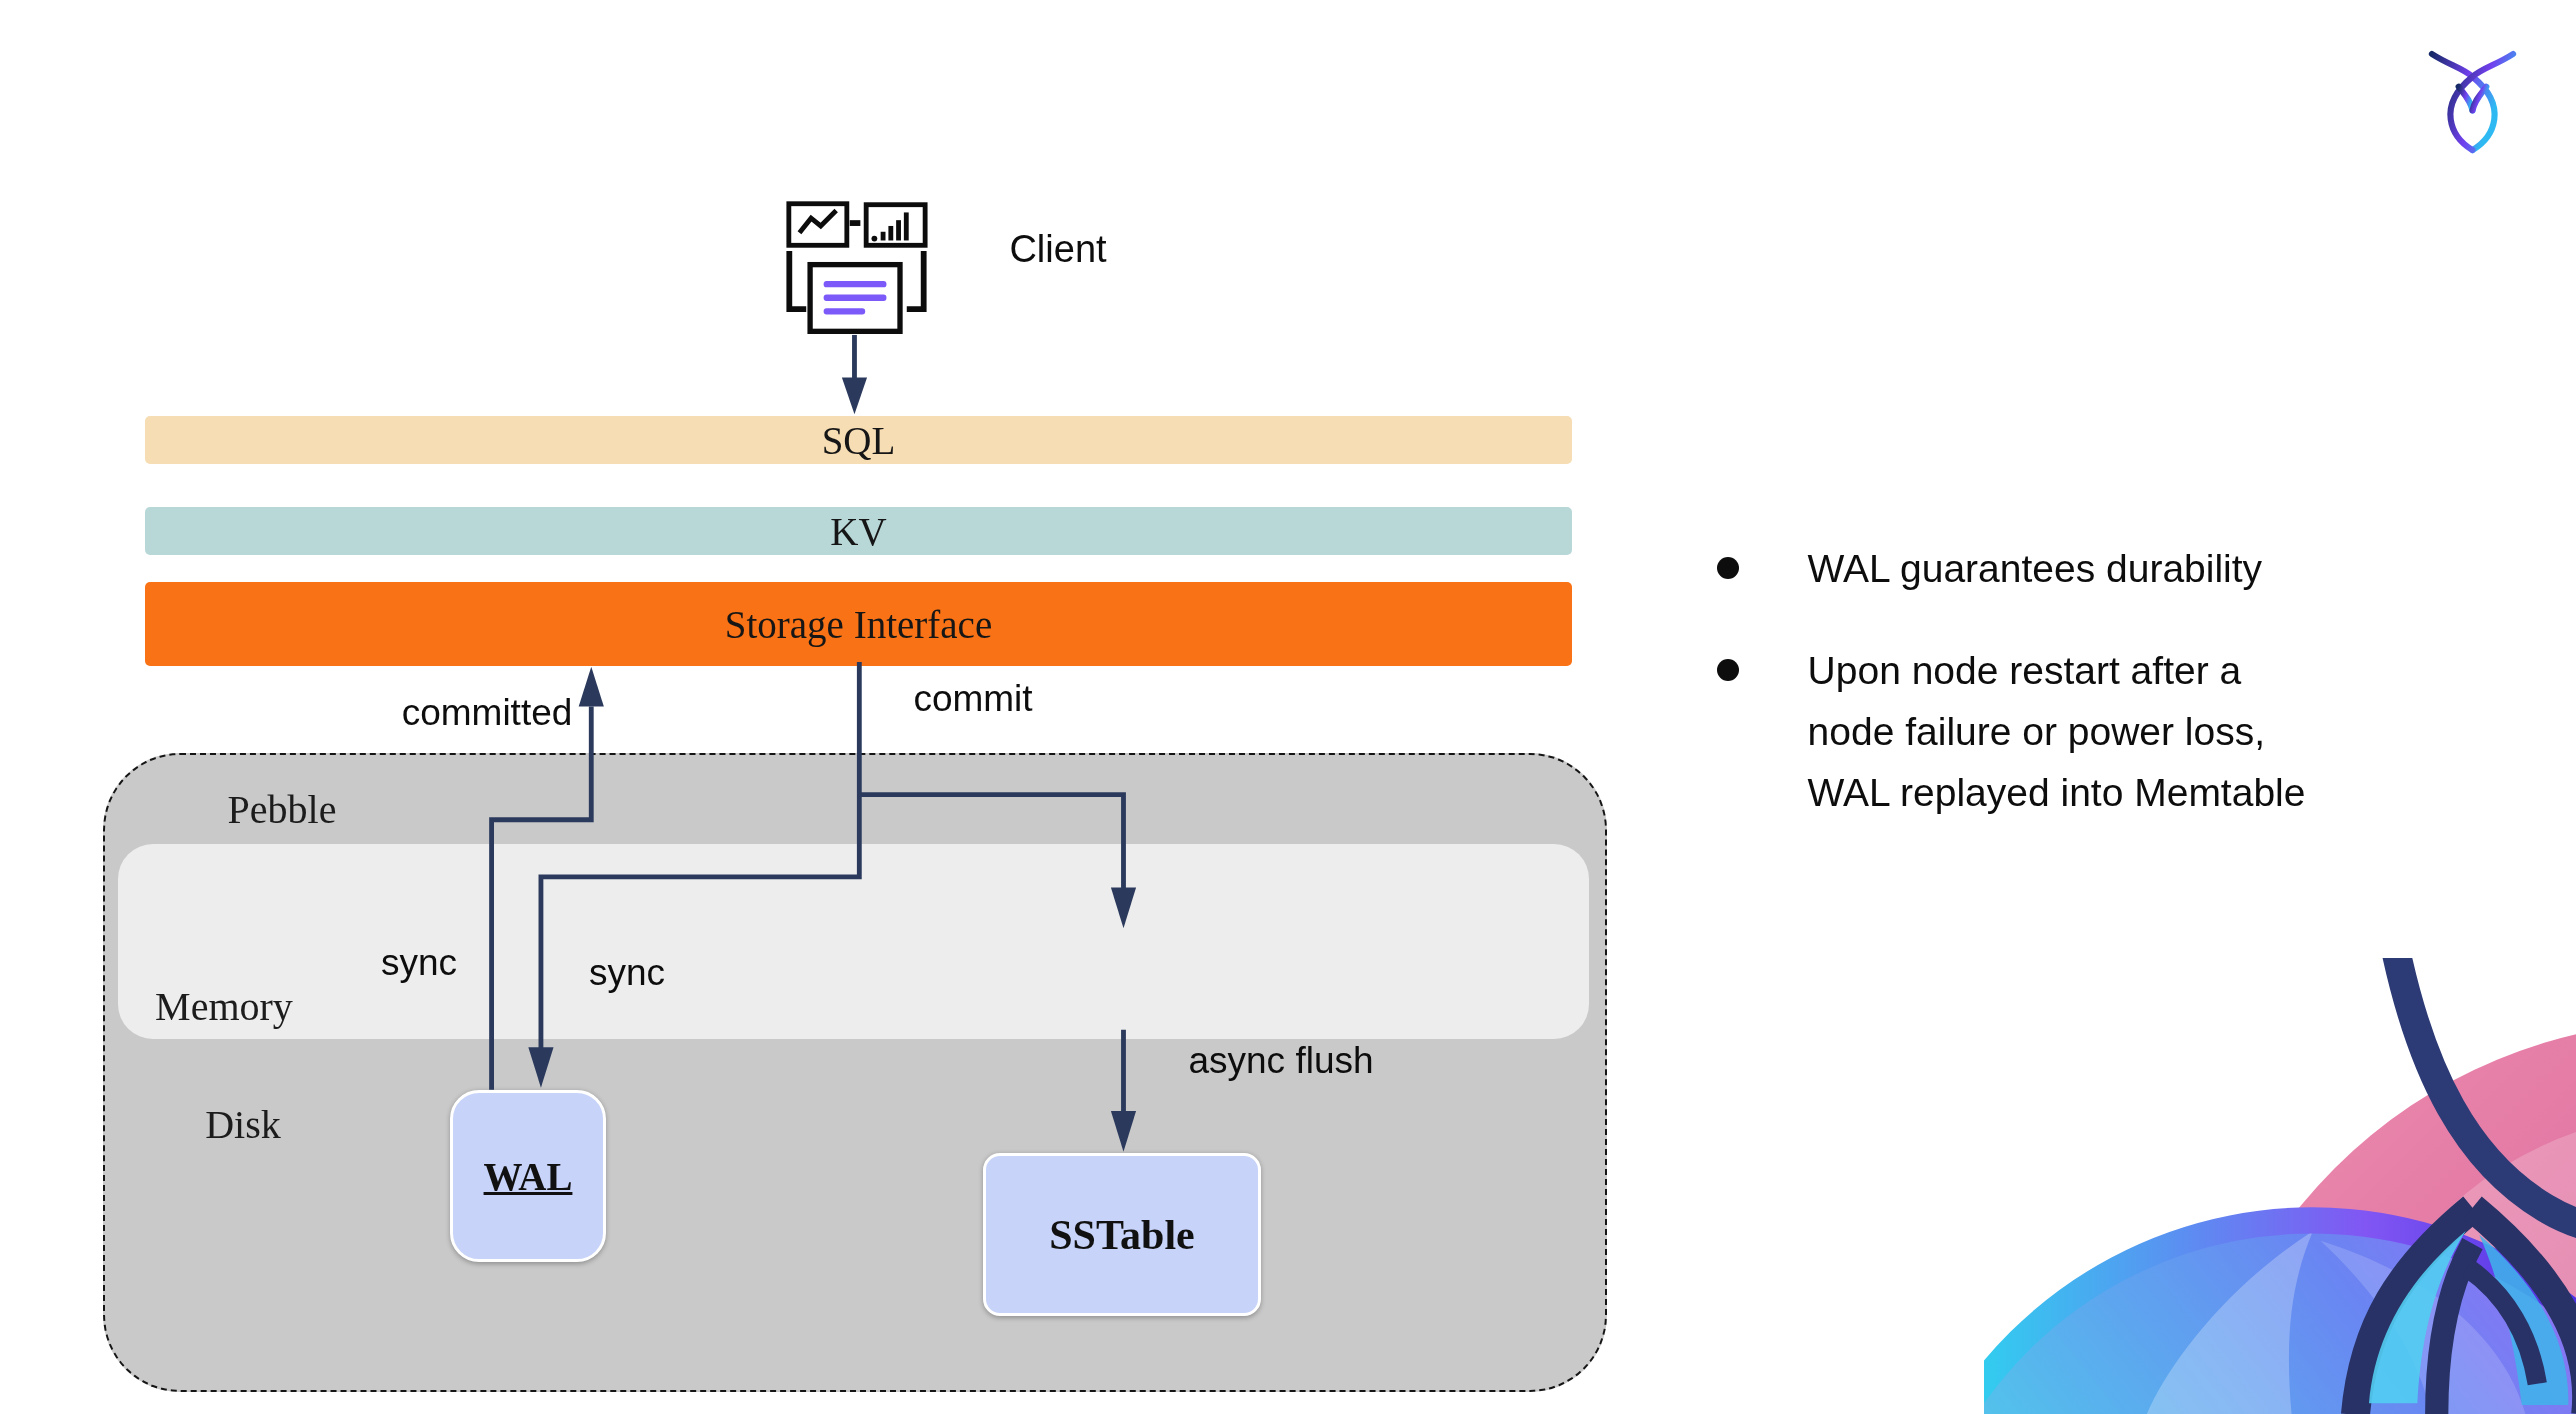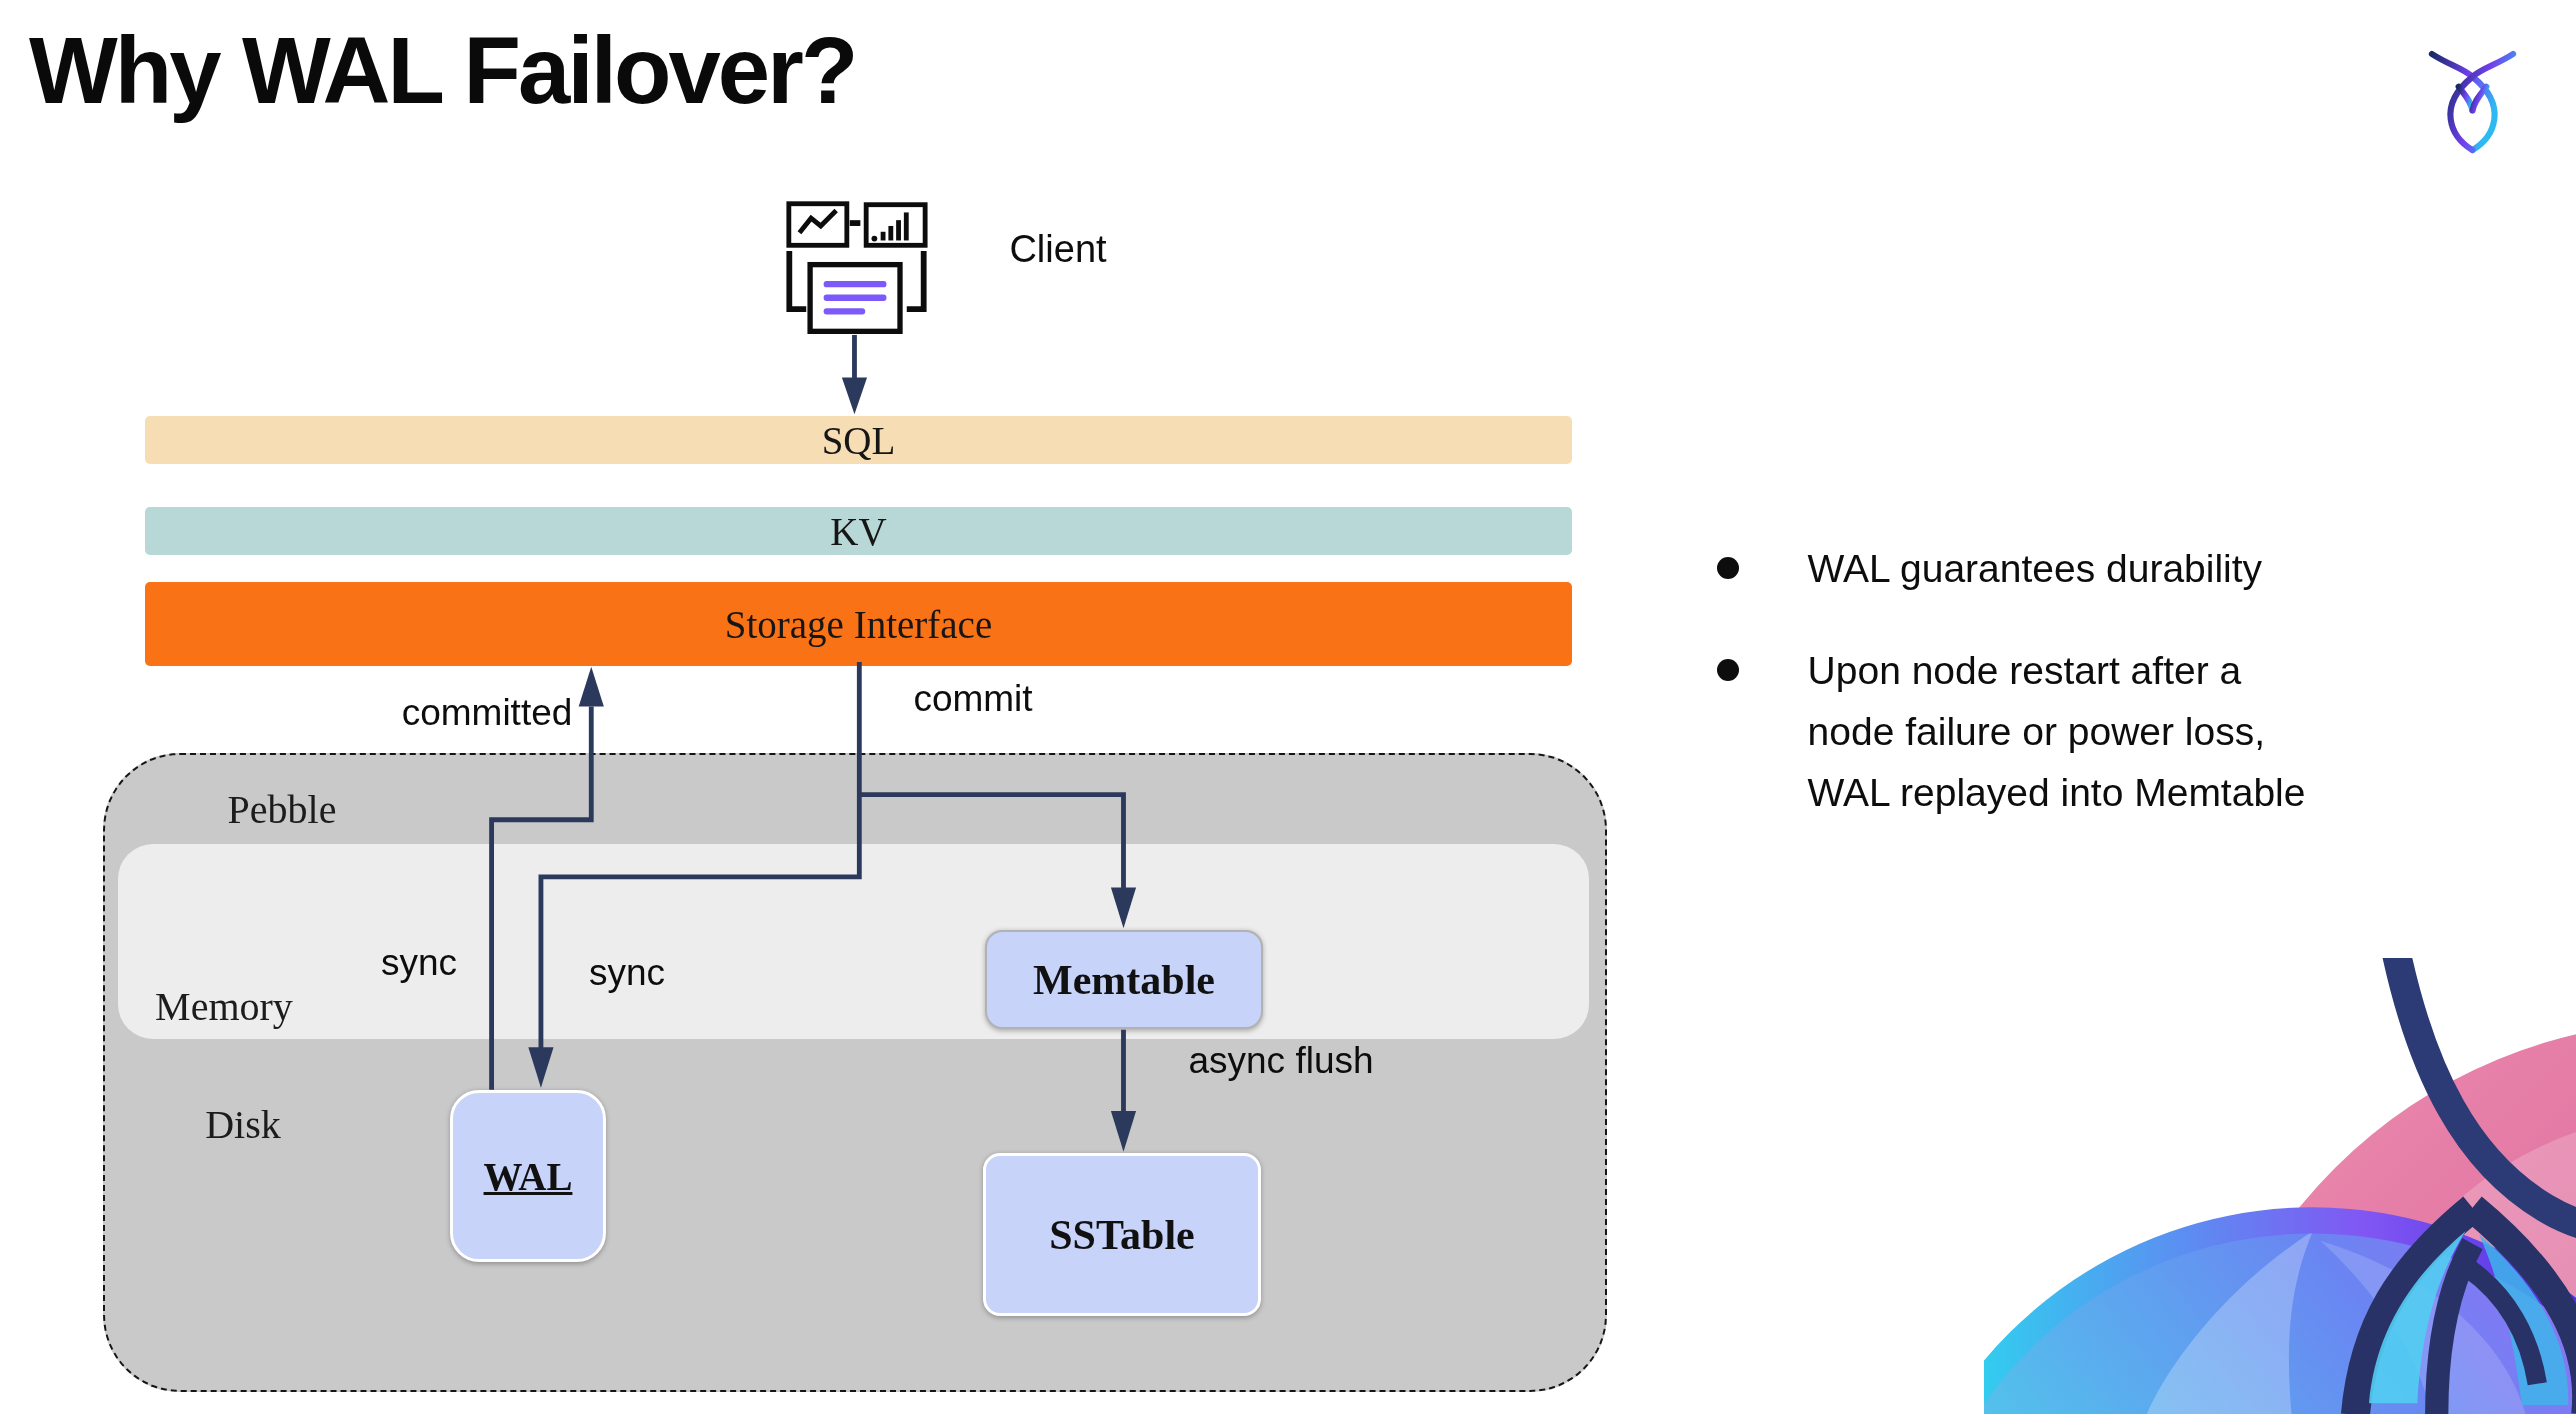--- a/index.html
+++ b/index.html
@@ -44,21 +44,20 @@
   .btext{margin-left:69px;font-size:39px;line-height:61px;white-space:pre-line;}
 
   svg{display:block;}
   #edges{left:0;top:0;pointer-events:none;}
 </style>
 </head>
 <body>
 
 <div id="canvas">
 
-  <div id="title" class="abs">Why WAL Failover?</div>
 
   <svg class="abs" style="left:2423px;top:45px;" width="99" height="114" viewBox="0 0 100 115">
     <defs>
       <linearGradient id="gLogo" x1="0" y1="0" x2="1" y2="0.55">
         <stop offset="0" stop-color="#172a68"></stop>
         <stop offset="0.55" stop-color="#7140ee"></stop>
         <stop offset="1" stop-color="#2fb9f2"></stop>
       </linearGradient>
     </defs>
     <g fill="none" stroke="url(#gLogo)" stroke-width="6.2" stroke-linecap="round">
@@ -106,23 +105,20 @@
   <div id="bar-storage" class="abs bar">
     <span>Storage Interface</span>
   </div>
 
   <div id="pebble" class="abs"></div>
   <div id="memory-band" class="abs"></div>
   <div class="abs ctr zone-label" style="left:282px;top:809px;">Pebble</div>
   <div class="abs ctr zone-label" style="left:224px;top:1006px;">Memory</div>
   <div class="abs ctr zone-label" style="left:243px;top:1124px;">Disk</div>
 
-  <div id="memtable" class="abs node">
-    <span>Memtable</span>
-  </div>
   <div id="wal" class="abs node">
     <span>WAL</span>
   </div>
   <div id="sstable" class="abs node">
     <span>SSTable</span>
   </div>
 
   <svg id="edges" class="abs" width="2576" height="1415" viewBox="0 0 2662 1462">
     <g stroke="#2b3a5c" stroke-width="5" fill="none">
       <line x1="883" y1="346" x2="883" y2="392"></line>

